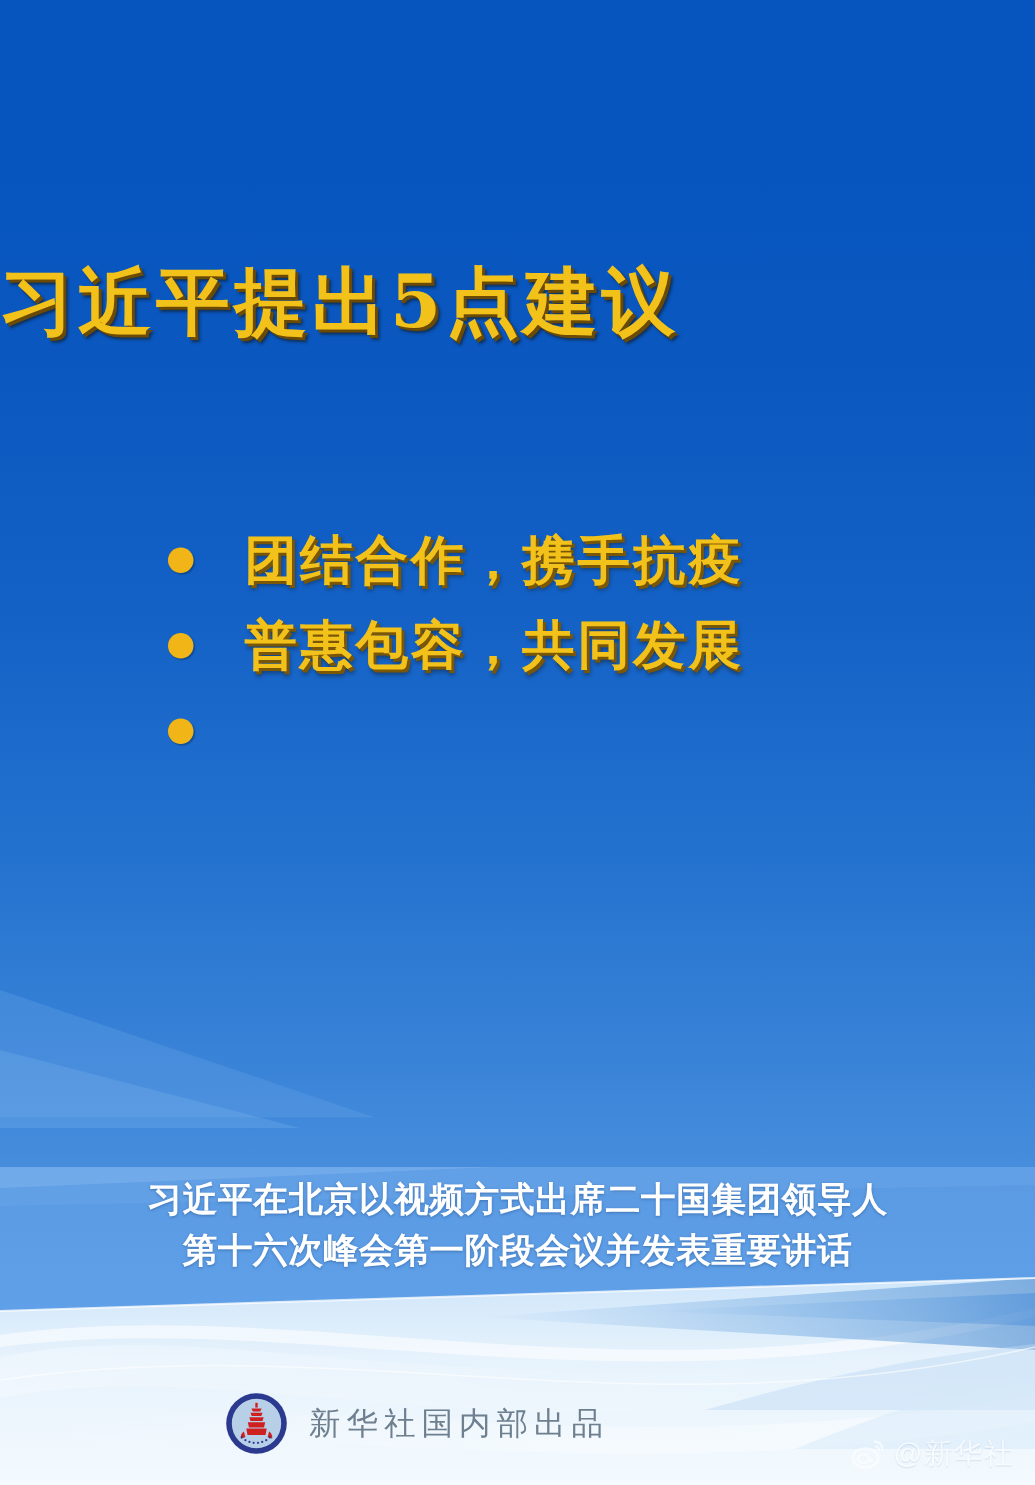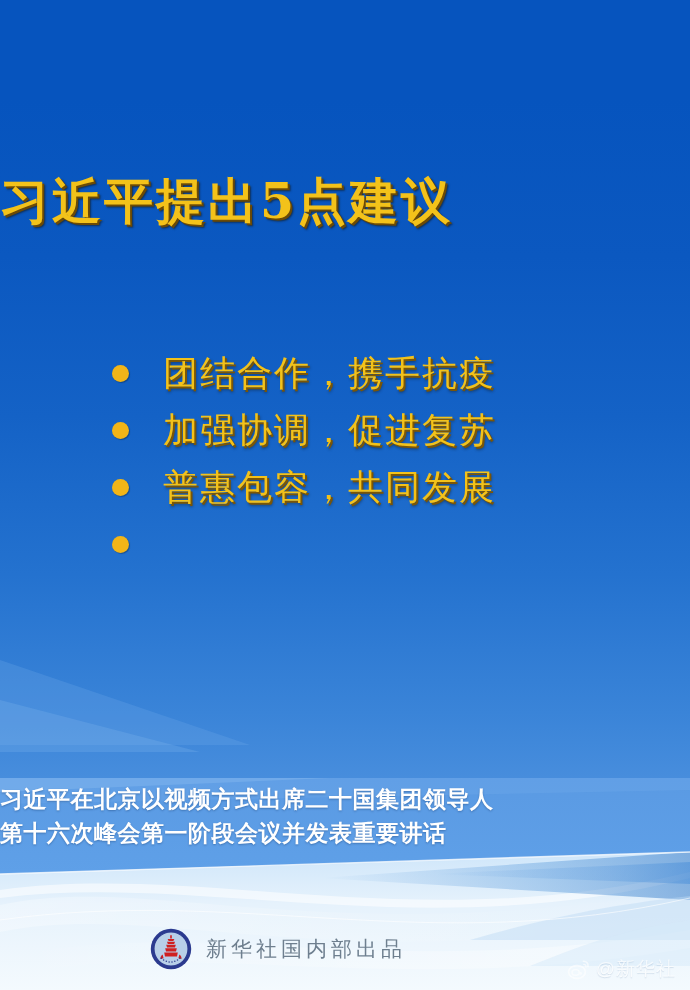--- a/index.html
+++ b/index.html
@@ -71,36 +71,37 @@
     width: 17px;
     height: 17px;
     border-radius: 50%;
     background: #f2b518;
     flex: 0 0 auto;
     box-shadow: 1px 1px 1px rgba(0,0,0,.28);
   }
   .bullet-text {
     margin-left: 34px;
     font-family: "DejaVu Serif", "Liberation Serif", serif;
-    font-weight: normal;
+    font-weight: bold;
     font-size: 35px;
     letter-spacing: 2px;
     color: #f3c21a;
     text-shadow:
        2px 2px 0 #7a5607,
        2px 3px 3px rgba(16,11,0,.45);
     white-space: nowrap;
   }
 
   
   .caption {
     position: absolute;
     top: 782px;
     left: 0;
     width: 690px;
+    text-align: center;
     color: #ffffff;
     font-weight: bold;
     font-size: 23px;
     line-height: 34px;
     letter-spacing: 0.5px;
     text-shadow: 0 1px 2px rgba(10,40,90,.35);
   }
   .caption .line { display: block; white-space: nowrap; }
 
   
@@ -209,24 +210,20 @@
   </div>
 
   <div class="title-wrap">
     <span class="title">习近平提出5点建议</span>
   </div>
 
   <div class="bullets">
     <div class="bullet-row">
       <span class="dot"></span>
       <span class="bullet-text">团结合作，携手抗疫</span>
-    </div>
-    <div class="bullet-row">
-      <span class="dot"></span>
-      <span class="bullet-text">加强协调，促进复苏</span>
     </div>
     <div class="bullet-row">
       <span class="dot"></span>
       <span class="bullet-text">普惠包容，共同发展</span>
     </div>
     <div class="bullet-row">
       <span class="dot"></span>
     </div>
   </div>
 

